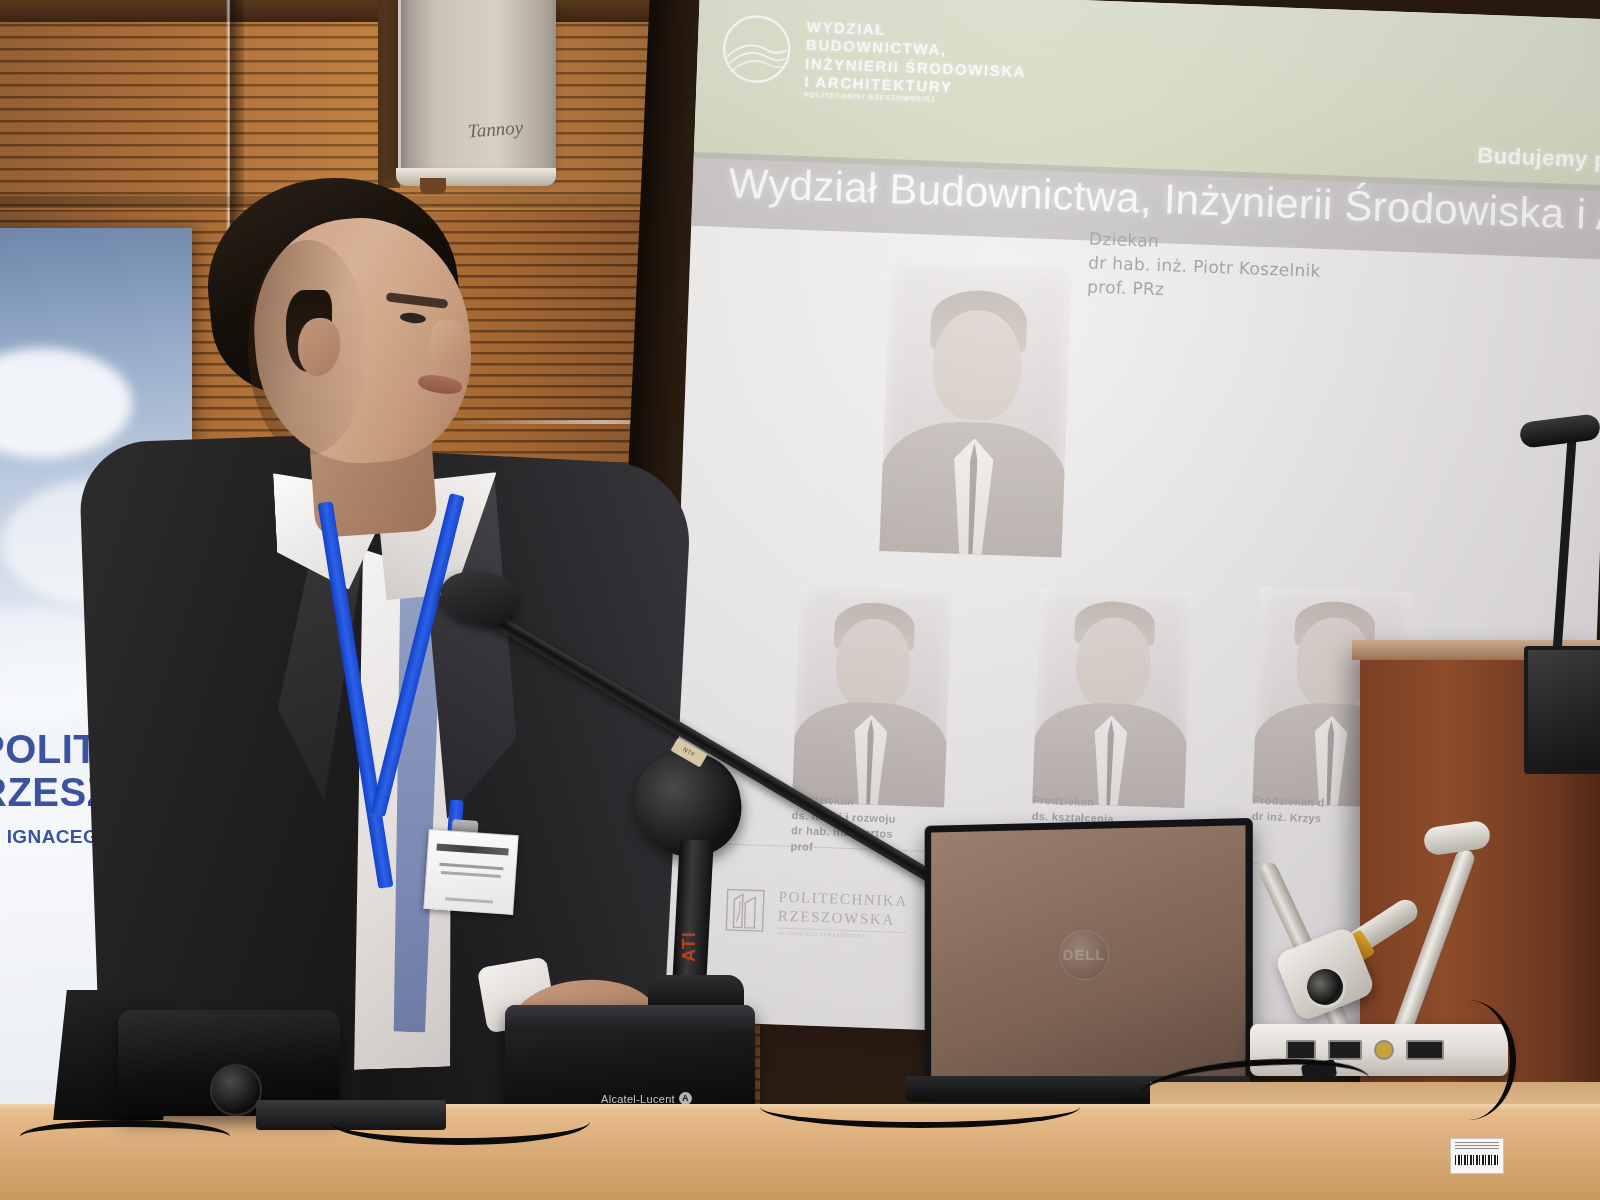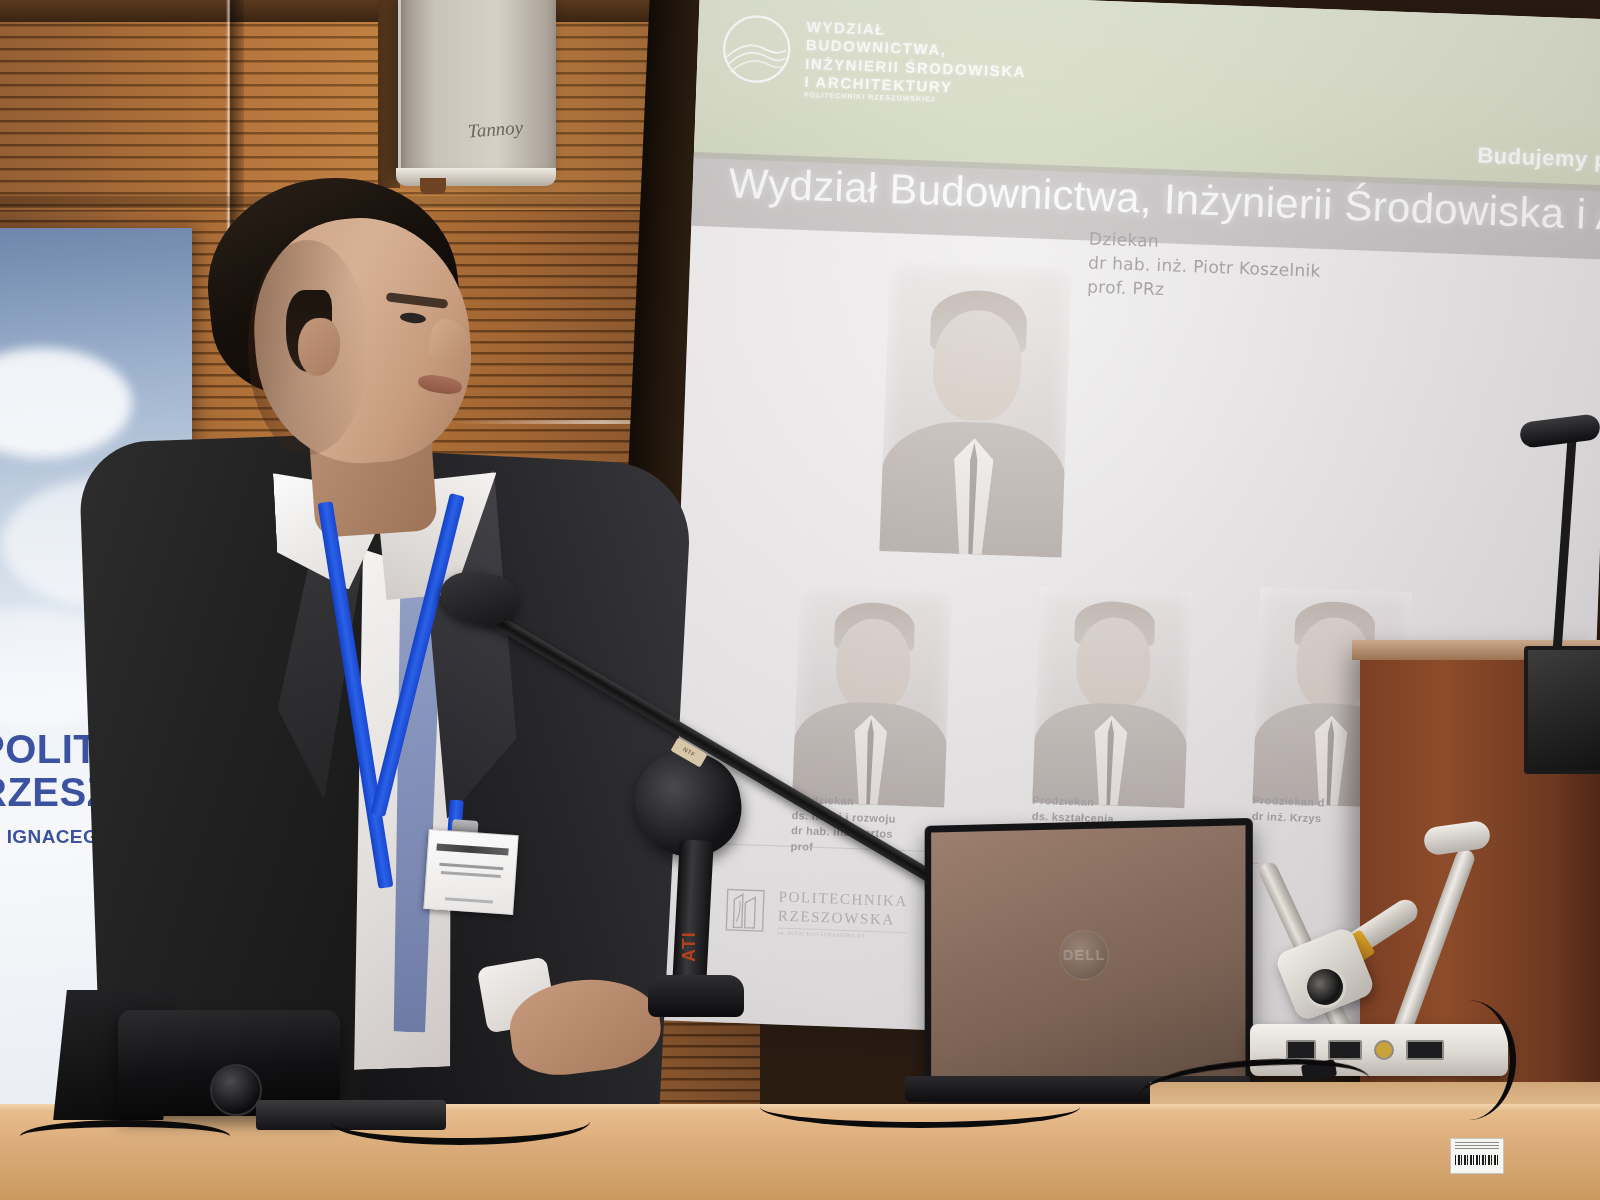--- a/index.html
+++ b/index.html
@@ -646,20 +646,27 @@
 
   <div class="abs" id="mic-joint"></div>
   <div class="abs" id="mic-arm"></div>
   <div class="abs" id="mic-head"></div>
   <div class="abs" id="mic-capsule"></div>
   <div class="abs" id="mic-tag">NTF</div>
   <div class="abs" id="mic-stem"></div>
   <div class="abs" id="mic-stem-label">ATI</div>
   <div class="abs" id="mic-base"></div>
 
+  <div class="abs" id="conf-unit">
+    <div id="conf-top"></div>
+    <div id="conf-brand">
+      <span>Alcatel-Lucent</span>
+      <span class="amp">A</span>
+    </div>
+  </div>
 
   <div class="abs" id="laptop-lid">
     <div id="laptop-logo">DELL</div>
   </div>
   <div class="abs" id="laptop-base"></div>
 
   <div class="abs" id="podium"></div>
   <div class="abs" id="podium-top"></div>
   <div class="abs" id="podium-mic-stem"></div>
   <div class="abs" id="podium-mic"></div>

